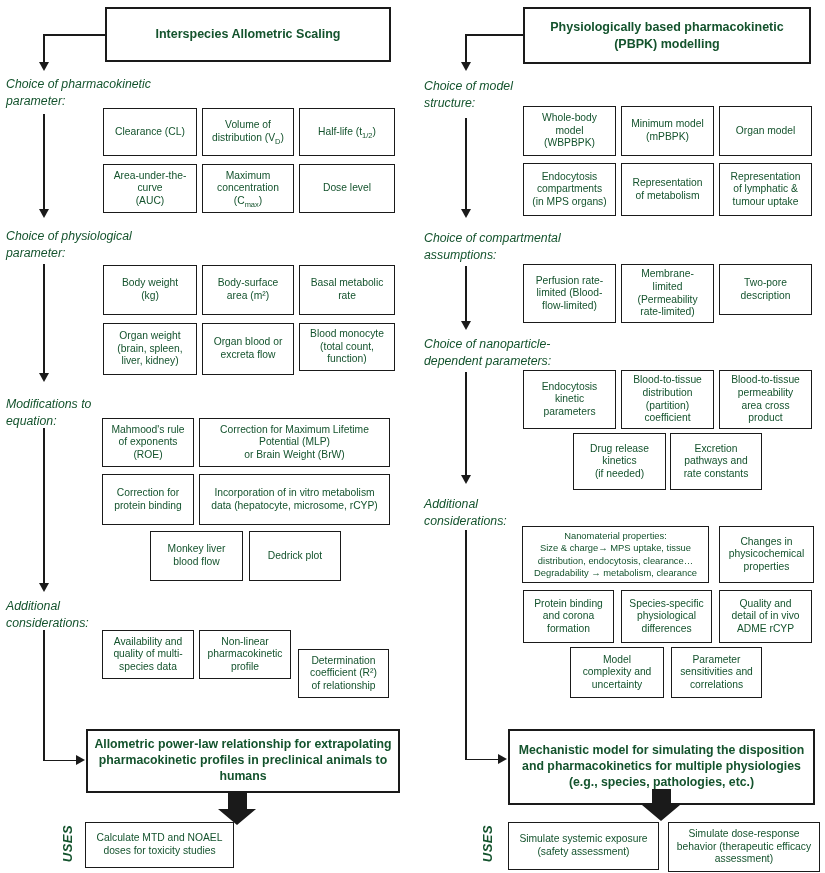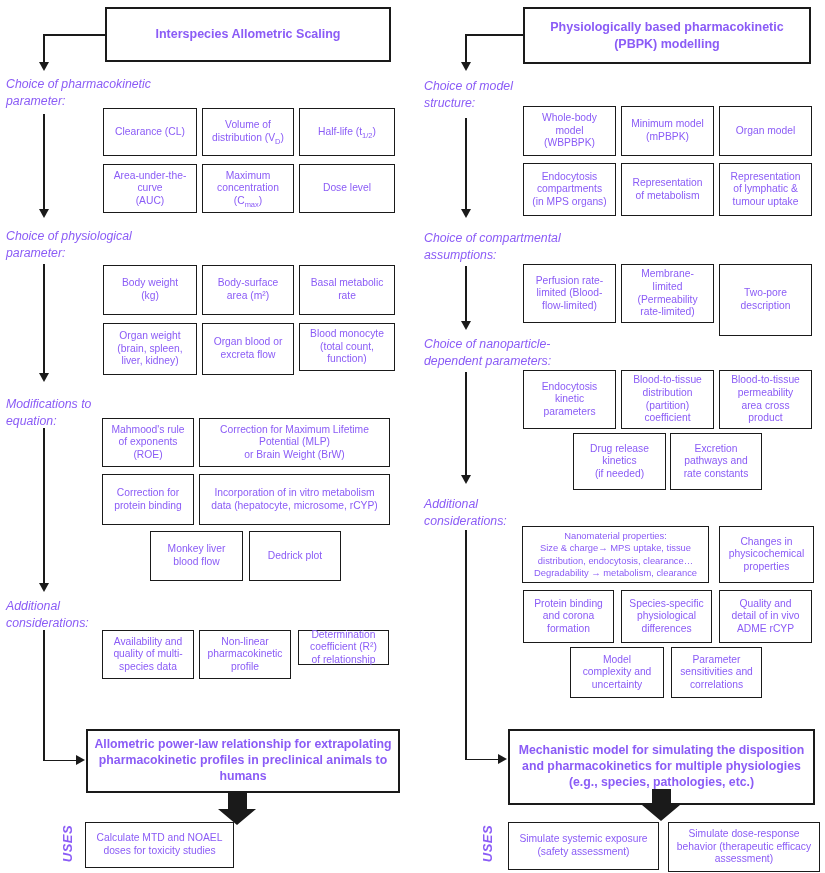--- a/index.html
+++ b/index.html
@@ -1,18 +1,18 @@
 <!DOCTYPE html>
 <html><head>
 <meta charset="utf-8">
 <style>
   html,body{margin:0;padding:0;background:#fff;}
   .canvas{
     position:relative;width:825px;height:873px;background:#ffffff;
-    font-family:"Liberation Sans","DejaVu Sans",sans-serif;color:#8b5cf6;overflow:hidden;
+    font-family:"Liberation Sans","DejaVu Sans",sans-serif;color:#14532d;overflow:hidden;
   }
   .box{
     position:absolute;border:1.6px solid #1a1a1a;background:#fff;
     display:flex;align-items:center;justify-content:center;
     text-align:center;font-size:10.3px;line-height:1.22;
     white-space:pre-line;padding:2px;box-sizing:border-box;
   }
   .box .inner{display:inline;}
   sub.sb{font-size:7.5px;line-height:0;}
   .titlebox{font-weight:bold;font-size:12.5px;border-width:2px;line-height:1.35;}
@@ -109,21 +109,21 @@
   <div class="vline" style="left:43px;top:630px;height:131px"></div>
   <div class="hline" style="left:43px;top:759.5px;width:34px"></div>
   <div class="ah-right" style="left:76px;top:755px"></div>
 
   <div class="box" style="left:102px;top:630px;width:92px;height:49px">Availability and
 quality of multi-
 species data</div>
   <div class="box" style="left:199px;top:630px;width:92px;height:49px">Non-linear
 pharmacokinetic
 profile</div>
-  <div class="box" style="left:298px;top:630px;width:91px;height:35px">Determination
+  <div class="box" style="left:298px;top:649px;width:91px;height:49px">Determination
 coefficient (R²)
 of relationship</div>
 
   <div class="box bigbox" style="left:86px;top:729px;width:314px;height:64px">Allometric power-law relationship for extrapolating
 pharmacokinetic profiles in preclinical animals to
 humans</div>
 
   <div class="fat-stem" style="left:228px;top:793px;width:19px;height:17px"></div>
   <div class="fat-head" style="left:218px;top:809px"></div>
 
@@ -164,21 +164,21 @@
   <div class="vline" style="left:465px;top:266px;height:56px"></div>
   <div class="ah-down" style="left:460.5px;top:321px"></div>
 
   <div class="box" style="left:523px;top:264px;width:93px;height:59px">Perfusion rate-
 limited (Blood-
 flow-limited)</div>
   <div class="box" style="left:621px;top:264px;width:93px;height:59px">Membrane-
 limited
 (Permeability
 rate-limited)</div>
-  <div class="box" style="left:719px;top:264px;width:93px;height:72px">Two-pore
+  <div class="box" style="left:719px;top:264px;width:93px;height:51px">Two-pore
 description</div>
 
   <div class="seclabel" style="left:424px;top:336px">Choice of nanoparticle-
 dependent parameters:</div>
   <div class="vline" style="left:465px;top:372px;height:104px"></div>
   <div class="ah-down" style="left:460.5px;top:475px"></div>
 
   <div class="box" style="left:523px;top:370px;width:93px;height:59px">Endocytosis
 kinetic
 parameters</div>

